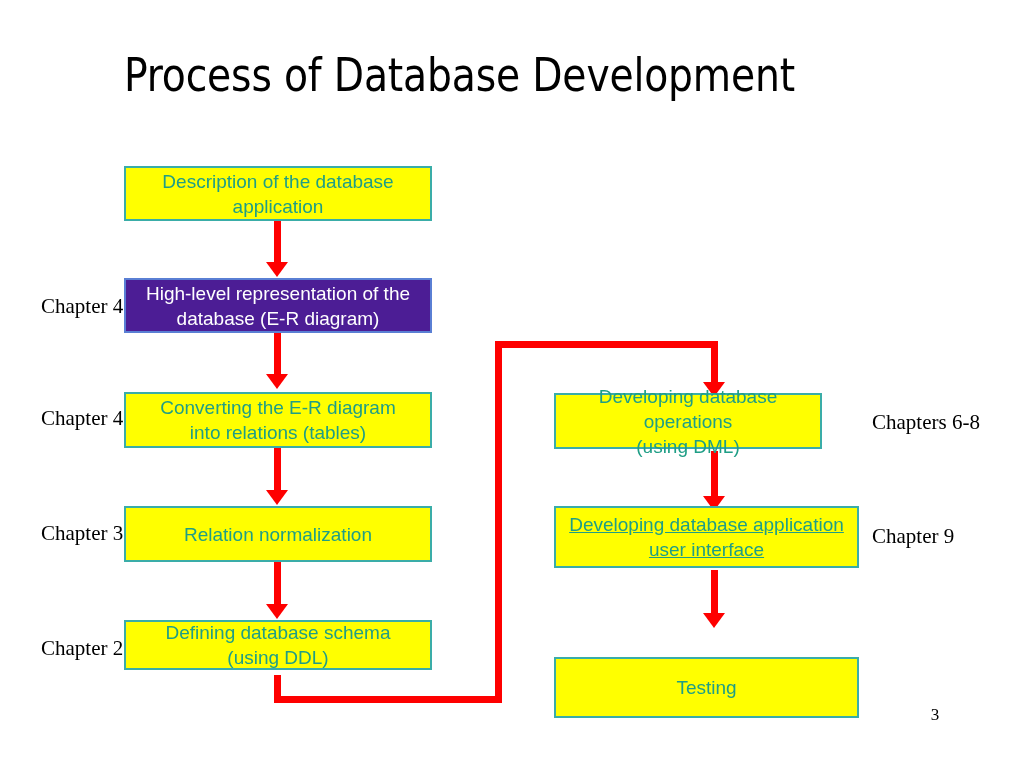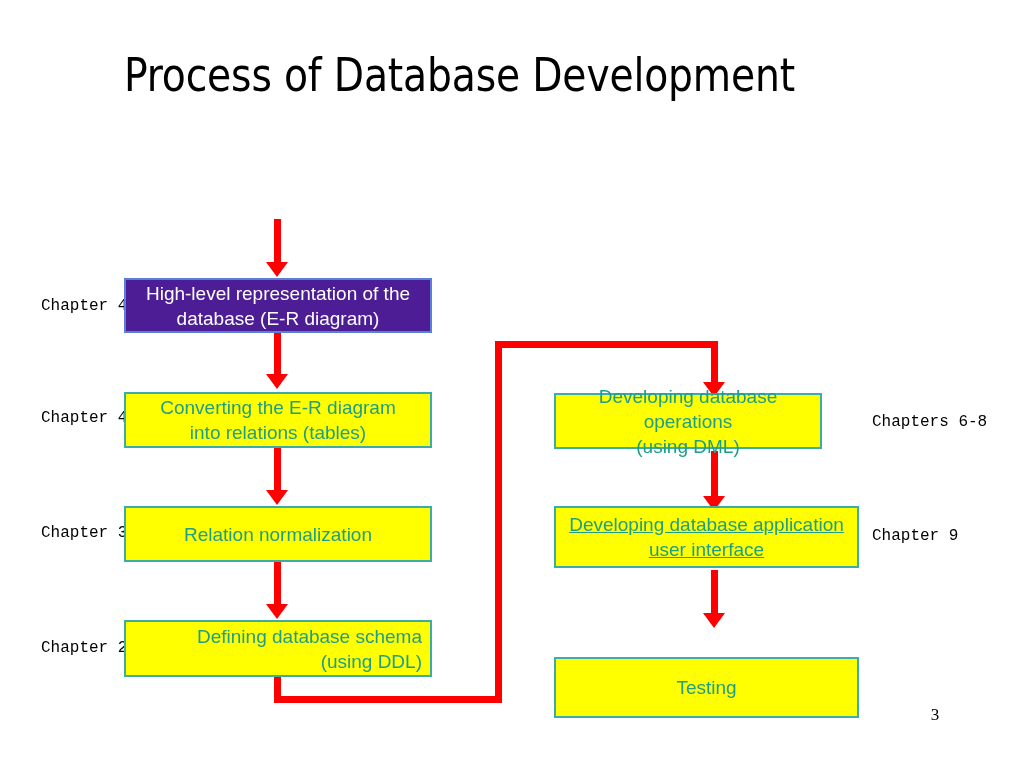--- a/index.html
+++ b/index.html
@@ -66,22 +66,22 @@
   }
   .node-label {
     display: block;
     width: 100%;
     white-space: pre-line;
   }
 
   
   .chapter {
     position: absolute;
-    font-family: Liberation Mono, monospace;
-    font-size: 16px;
+    font-family: Liberation Serif, serif;
+    font-size: 21px;
     line-height: 20px;
     color: #000000;
     white-space: nowrap;
     z-index: 4;
   }
   .arrow-stem {
     position: absolute;
     width: 7px;
     background: #fe0000;
     z-index: 3;
@@ -140,36 +140,40 @@
   <div class="elbow" style="left:495px; top:341px; width:223px; height:7px;"></div>
   <div class="arrow-stem" style="left:711px; top:341px; height:44px;"></div>
   <div class="arrow-head" style="left:703px; top:382px;"></div>
 
   <div class="arrow-stem" style="left:711px; top:451px; height:47px;"></div>
   <div class="arrow-head" style="left:703px; top:496px;"></div>
 
   <div class="arrow-stem" style="left:711px; top:570px; height:48px;"></div>
   <div class="arrow-head" style="left:703px; top:613px;"></div>
 
+  <div class="node yellow" style="left:124px; top:166px; width:308px; height:55px;">
+    <span class="node-label">Description of the database
+application</span>
+  </div>
 
   <div class="node magenta" style="left:124px; top:278px; width:308px; height:55px;">
     <span class="node-label">High-level representation of the
 database (E-R diagram)</span>
   </div>
 
   <div class="node yellow" style="left:124px; top:392px; width:308px; height:56px;">
     <span class="node-label">Converting the E-R diagram
 into relations (tables)</span>
   </div>
 
   <div class="node yellow" style="left:124px; top:506px; width:308px; height:56px;">
     <span class="node-label">Relation normalization</span>
   </div>
 
-  <div class="node yellow" style="left:124px; top:620px; width:308px; height:57px;text-align:right;">
+  <div class="node yellow" style="left:124px; top:620px; width:308px; height:50px;">
     <span class="node-label">Defining database schema
 (using DDL)</span>
   </div>
 
   <div class="node yellow" style="left:554px; top:393px; width:268px; height:56px;">
     <span class="node-label">Developing database operations
 (using DML)</span>
   </div>
 
   <div class="node yellow" style="left:554px; top:506px; width:305px; height:62px;text-decoration:underline;">

